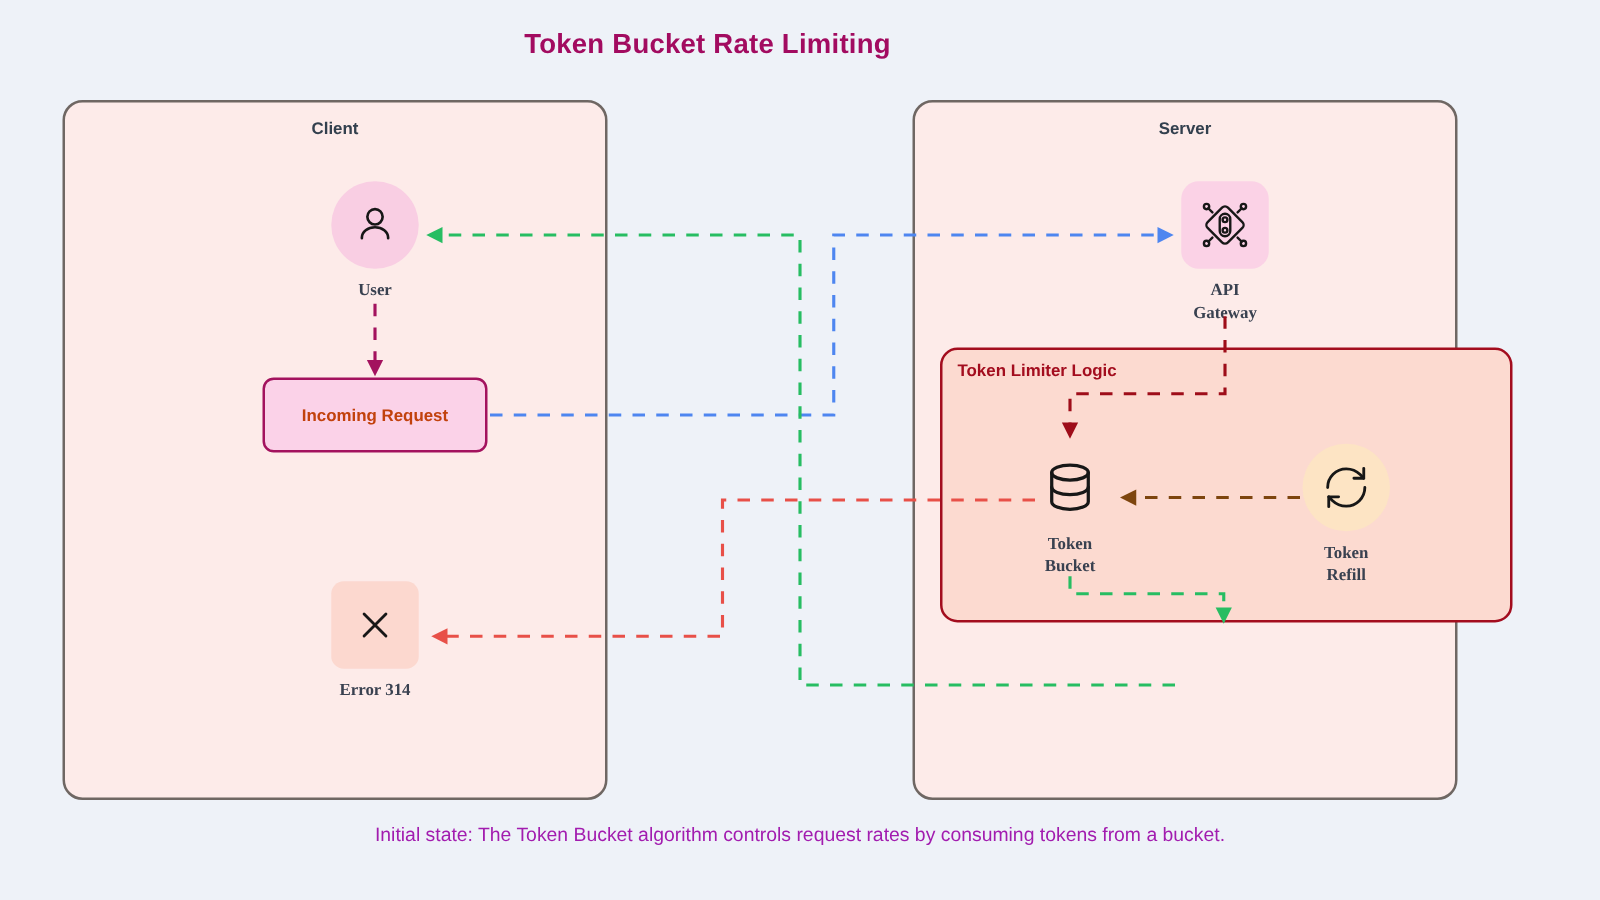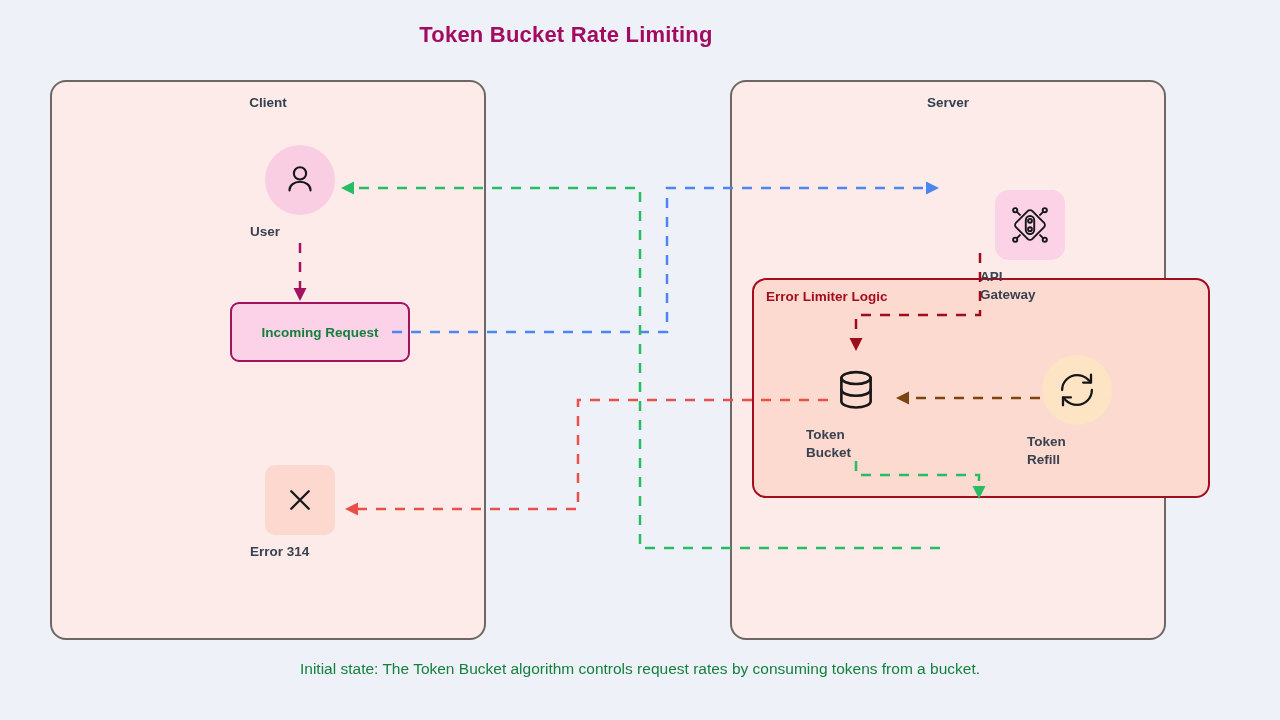--- a/index.html
+++ b/index.html
@@ -12,62 +12,62 @@
     border:2px solid #6f6763;border-radius:16px;box-sizing:border-box;}
   .panel.client{left:50px;}
   .panel.server{left:730px;}
   .panel-title{position:absolute;top:13px;left:0;width:100%;text-align:center;
     font-size:13.5px;font-weight:700;color:#33404e;}
 
   .rate-limiter{position:absolute;left:752px;top:278px;width:458px;height:220px;
     background:#fcdad0;border:2.5px solid #a30d1e;border-radius:14px;box-sizing:border-box;}
   .rl-title{position:absolute;top:9px;left:12px;font-size:13.5px;font-weight:700;color:#a30d1e;}
 
-  .node{position:absolute;width:100px;}
+  .node{position:absolute;width:100px;text-align:center;font-family:Liberation Serif, serif;}
   .badge{width:70px;height:70px;margin:0 auto;display:flex;align-items:center;justify-content:center;}
   .badge.circle{border-radius:50%;}
   .badge.rounded{border-radius:14px;}
   .badge.soft{border-radius:10px;}
   .badge.square{border-radius:3px;}
   .bg-pink-circle{background:#f9cee3;}
   .bg-pink-sq{background:#fbd2e6;}
   .bg-peach{background:#fcd8cf;}
   .bg-orange{background:#fde4c4;}
   .node-label{margin-top:8px;font-size:13.5px;font-weight:700;color:#394150;
     line-height:18px;white-space:pre-line;}
   .icon svg{display:block;}
 
   .request-box{position:absolute;left:210px;top:302px;width:180px;height:60px;
     background:#fbd2e8;border:2px solid #a3125e;border-radius:9px;box-sizing:border-box;
     display:flex;align-items:center;justify-content:center;
-    font-size:13.5px;font-weight:700;color:#15803d;margin-left:20px;}
+    font-size:13.5px;font-weight:700;color:#c2410c;}
 
   .edges{position:absolute;left:0;top:0;pointer-events:none;}
   .edge{fill:none;stroke-width:2.5;stroke-dasharray:10 9;}
 
   .caption{position:absolute;top:660px;left:0;width:1280px;text-align:center;
-    font-size:15.5px;color:#15803d;margin:0;}
+    font-size:15.5px;color:#a21caf;margin:0;}
 </style>
 </head>
 <body>
 
 <div class="stage">
 
   <h1 class="diagram-title">Token Bucket Rate Limiting</h1>
 
   <section class="panel client">
     <div class="panel-title">Client</div>
   </section>
 
   <section class="panel server">
     <div class="panel-title">Server</div>
   </section>
 
   <section class="rate-limiter">
-    <div class="rl-title">Error Limiter Logic</div>
+    <div class="rl-title">Token Limiter Logic</div>
   </section>
 
   <div class="node" style="left:250px;top:145px;">
     <div class="badge circle bg-pink-circle">
       <span class="icon">
         <svg width="42" height="42" viewBox="0 0 48 48" fill="none" stroke="#171717" stroke-width="2.4" stroke-linecap="round" stroke-linejoin="round">
           <circle cx="24" cy="16.5" r="7"></circle>
           <path d="M12 36 v-0.5 a12 9.5 0 0 1 24 0 V36"></path>
         </svg>
       </span>
@@ -81,21 +81,21 @@
     <div class="badge soft bg-peach">
       <span class="icon">
         <svg width="42" height="42" viewBox="0 0 48 48" fill="none" stroke="#171717" stroke-width="2.6" stroke-linecap="round">
           <path d="M14 14 L34 34 M34 14 L14 34"></path>
         </svg>
       </span>
     </div>
     <div class="node-label">Error 314</div>
   </div>
 
-  <div class="node" style="left:980px;top:145px;margin-top:45px;">
+  <div class="node" style="left:930px;top:145px;">
     <div class="badge rounded bg-pink-sq">
       <span class="icon">
         <svg width="46" height="46" viewBox="0 0 48 48" fill="none" stroke="#171717" stroke-width="2" stroke-linecap="round" stroke-linejoin="round">
           <rect x="12" y="12" width="24" height="24" rx="3.5" transform="rotate(45 24 24)"></rect>
           <path d="M13.5 13.5 L10 10 M34.5 13.5 L38 10 M13.5 34.5 L10 38 M34.5 34.5 L38 38"></path>
           <circle cx="8.6" cy="8.6" r="2.2"></circle>
             <circle cx="39.4" cy="8.6" r="2.2"></circle>
           <circle cx="8.6" cy="39.4" r="2.2"></circle>
             <circle cx="39.4" cy="39.4" r="2.2"></circle>
           <rect x="19.6" y="14.6" width="8.8" height="18.8" rx="4.4"></rect>

